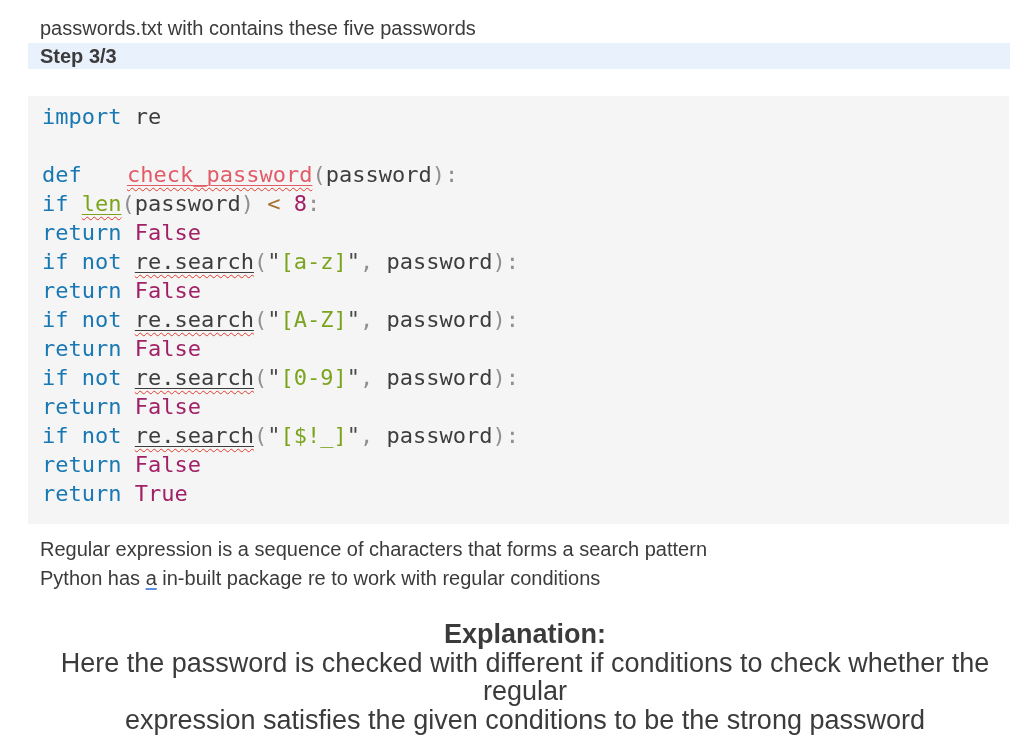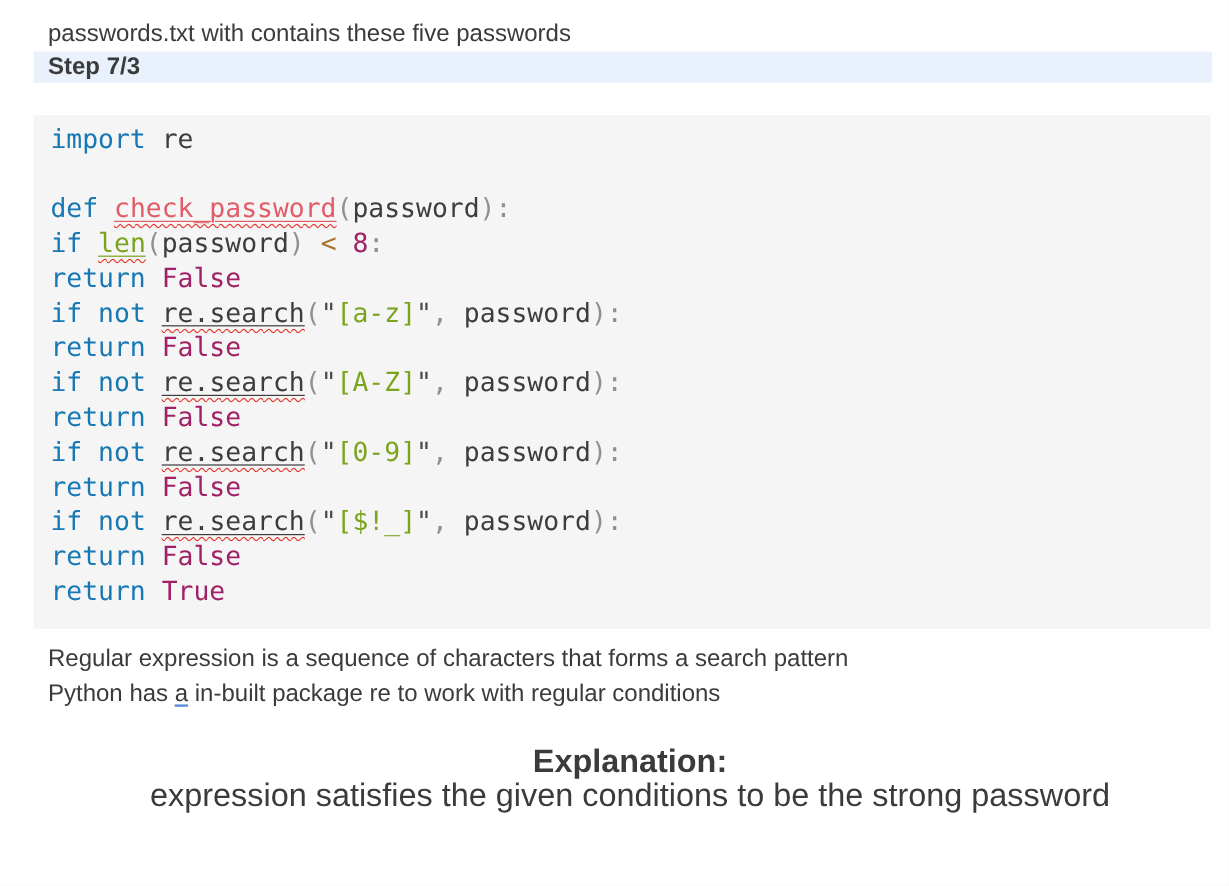--- a/index.html
+++ b/index.html
@@ -31,21 +31,21 @@
     white-space:pre;
   }
   .code-line{min-height:29px;}
   .tok-kw{color:var(--kw,#1878b4);}
   .tok-pl{color:var(--pl,#3d3d3d);}
   .tok-pu{color:var(--pu,#909090);}
   .tok-op{color:var(--op,#a5712c);}
   .tok-lit{color:var(--lit,#a02166);}
   .tok-str{color:var(--str,#7aa41d);}
   .tok-q{color:var(--q,#4a4a4a);}
-  .tok-fn{color:var(--fn,#e25c68);}
+  .tok-fn{color:var(--fn,#e25c68);margin-left:32px;}
   .tok-bi{color:var(--bi,#7aa41d);}
   .tok-call{color:var(--pl,#3d3d3d);margin-top:36px;}
   .squig{
     text-decoration-line:underline;
     text-decoration-style:wavy;
     text-decoration-color:var(--squig,#e23b2e);
     text-decoration-thickness:1px;
     text-underline-offset:5px;
   }
   .squig .u{
@@ -70,26 +70,27 @@
     font-size:27px;line-height:28.5px;text-align:center;
   }
   .explanation-heading{font-weight:bold;}
 </style>
 </head>
 <body style="--text: #3b3b3b; --step-bg: #e9f1fc; --code-bg: #f5f5f5; --kw: #1878b4; --lit: #a02166; --str: #7aa41d; --bi: #7aa41d; --fn: #e25c68; --op: #a5712c; --pu: #909090; --q: #4a4a4a; --pl: #3d3d3d; --squig: #e23b2e; --note-u: #5b8edc;">
 
 <div class="page">
   <div class="intro">passwords.txt with contains these five passwords</div>
   <div class="step-bar">
-    <span>Step 7/3</span>
+    <span>Step 3/3</span>
   </div>
   <pre class="code-block" id="code-block"><div class="code-line"><span class="tok-kw">import</span><span class="tok-pl"> re</span></div><div class="code-line">&nbsp;</div><div class="code-line"><span class="tok-kw">def</span><span class="tok-pl"> </span><span class="tok-fn squig"><span class="u">check_password</span></span><span class="tok-pu">(</span><span class="tok-pl">password</span><span class="tok-pu">):</span></div><div class="code-line"><span class="tok-kw">if</span><span class="tok-pl"> </span><span class="tok-bi squig"><span class="u">len</span></span><span class="tok-pu">(</span><span class="tok-pl">password</span><span class="tok-pu">)</span><span class="tok-pl"> </span><span class="tok-op">&lt;</span><span class="tok-pl"> </span><span class="tok-lit">8</span><span class="tok-pu">:</span></div><div class="code-line"><span class="tok-kw">return</span><span class="tok-pl"> </span><span class="tok-lit">False</span></div><div class="code-line"><span class="tok-kw">if</span><span class="tok-pl"> </span><span class="tok-kw">not</span><span class="tok-pl"> </span><span class="tok-call squig"><span class="u">re.search</span></span><span class="tok-pu">(</span><span class="tok-q">"</span><span class="tok-str">[a-z]</span><span class="tok-q">"</span><span class="tok-pu">,</span><span class="tok-pl"> password</span><span class="tok-pu">):</span></div><div class="code-line"><span class="tok-kw">return</span><span class="tok-pl"> </span><span class="tok-lit">False</span></div><div class="code-line"><span class="tok-kw">if</span><span class="tok-pl"> </span><span class="tok-kw">not</span><span class="tok-pl"> </span><span class="tok-call squig"><span class="u">re.search</span></span><span class="tok-pu">(</span><span class="tok-q">"</span><span class="tok-str">[A-Z]</span><span class="tok-q">"</span><span class="tok-pu">,</span><span class="tok-pl"> password</span><span class="tok-pu">):</span></div><div class="code-line"><span class="tok-kw">return</span><span class="tok-pl"> </span><span class="tok-lit">False</span></div><div class="code-line"><span class="tok-kw">if</span><span class="tok-pl"> </span><span class="tok-kw">not</span><span class="tok-pl"> </span><span class="tok-call squig"><span class="u">re.search</span></span><span class="tok-pu">(</span><span class="tok-q">"</span><span class="tok-str">[0-9]</span><span class="tok-q">"</span><span class="tok-pu">,</span><span class="tok-pl"> password</span><span class="tok-pu">):</span></div><div class="code-line"><span class="tok-kw">return</span><span class="tok-pl"> </span><span class="tok-lit">False</span></div><div class="code-line"><span class="tok-kw">if</span><span class="tok-pl"> </span><span class="tok-kw">not</span><span class="tok-pl"> </span><span class="tok-call squig"><span class="u">re.search</span></span><span class="tok-pu">(</span><span class="tok-q">"</span><span class="tok-str">[$!_]</span><span class="tok-q">"</span><span class="tok-pu">,</span><span class="tok-pl"> password</span><span class="tok-pu">):</span></div><div class="code-line"><span class="tok-kw">return</span><span class="tok-pl"> </span><span class="tok-lit">False</span></div><div class="code-line"><span class="tok-kw">return</span><span class="tok-pl"> </span><span class="tok-lit">True</span></div></pre>
   <div class="notes" id="notes">
       <div><span>Regular expression is a sequence of characters that forms a search pattern</span></div>
       <div><span>Python has </span><span class="note-u">a</span><span> in-built package re to work with regular conditions</span></div>
     </div>
   <div class="explanation">
     <div class="explanation-heading">Explanation:</div>
     <div id="explanation-lines">
+        <div>Here the password is checked with different if conditions to check whether the regular</div>
         <div>expression satisfies the given conditions to be the strong password</div>
       </div>
   </div>
 </div>
 
 </body></html>

